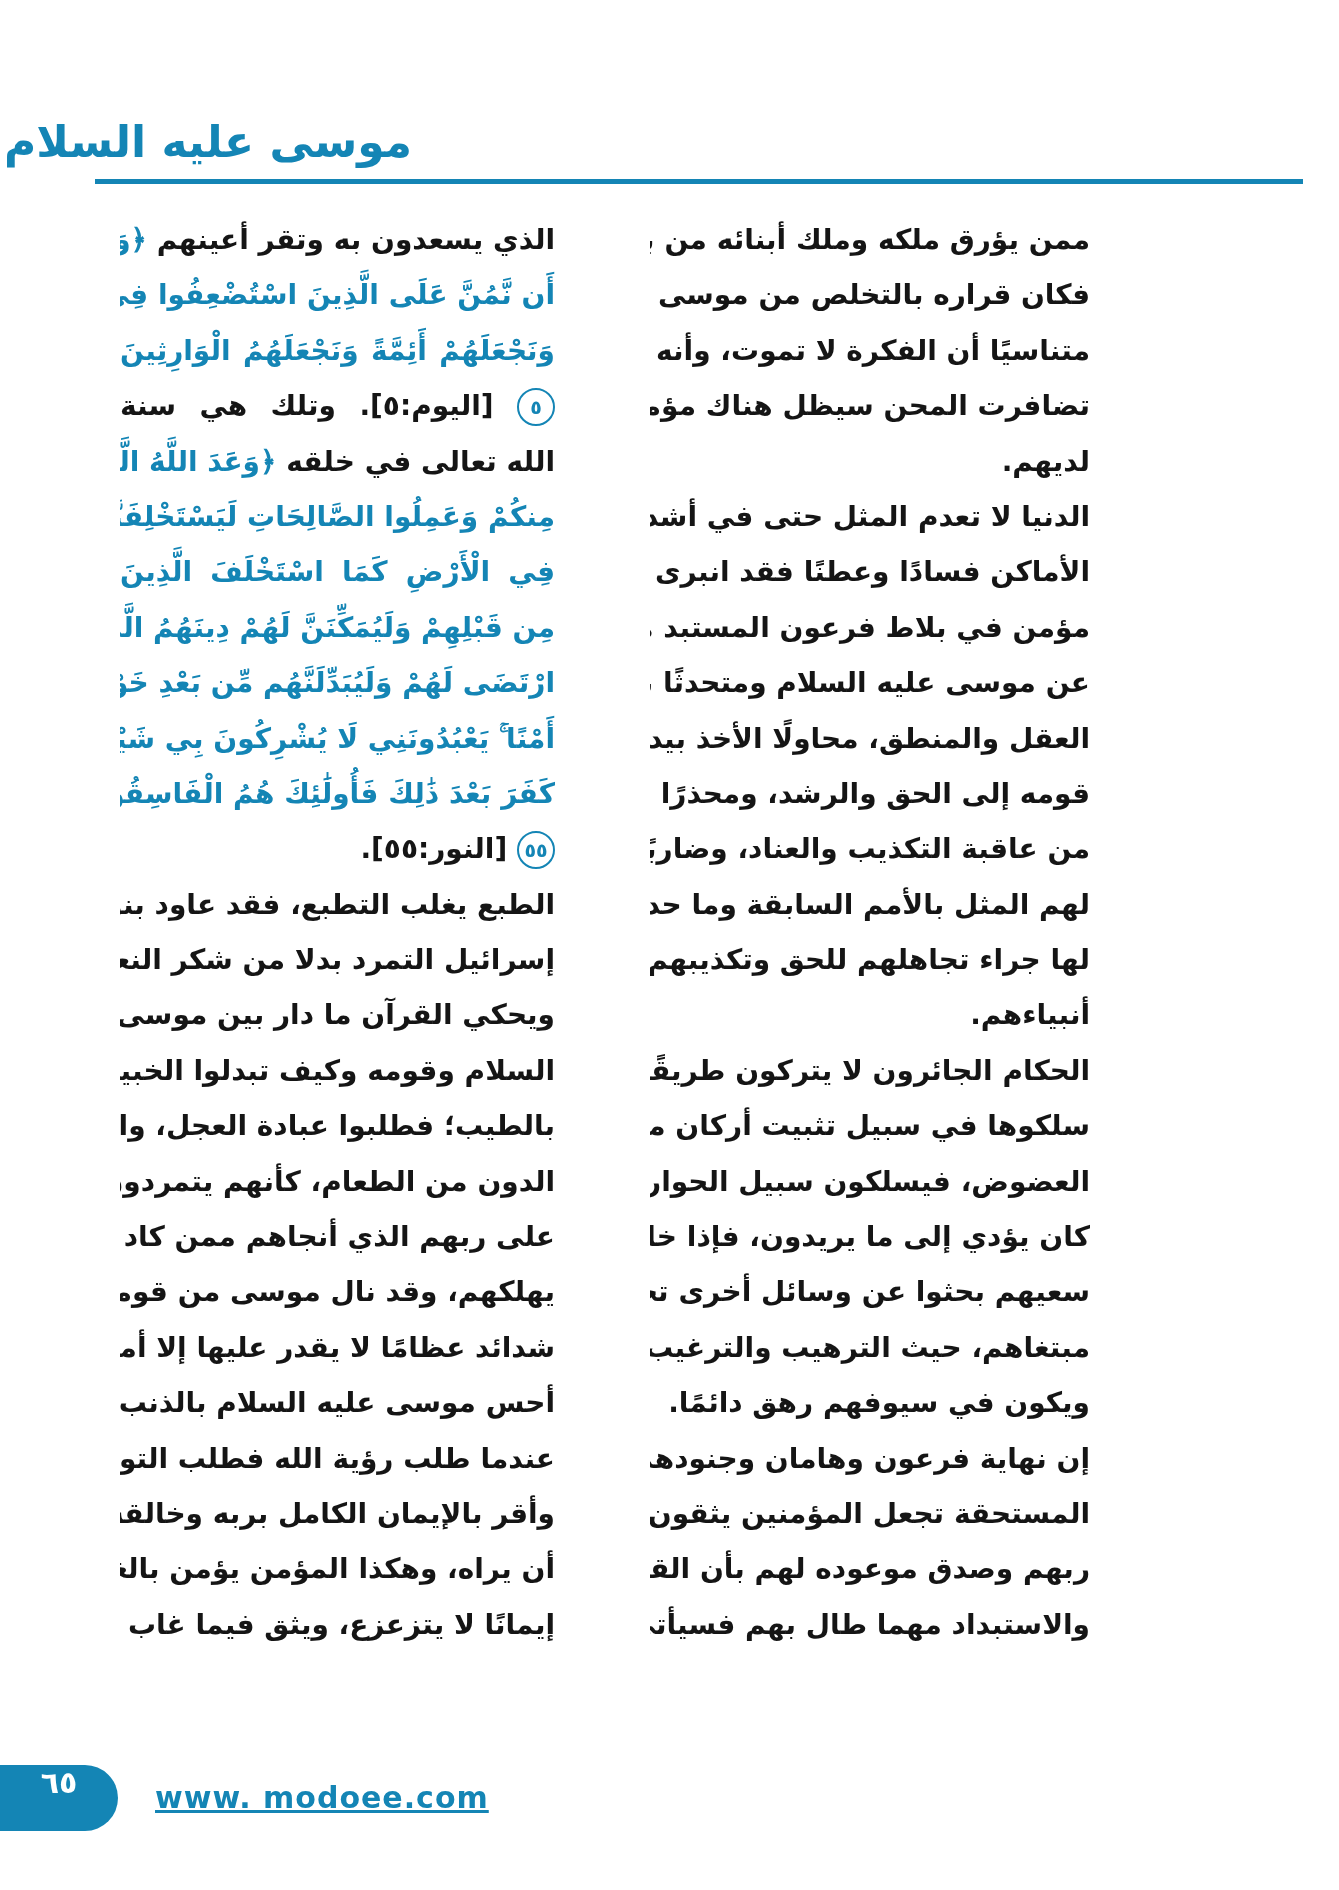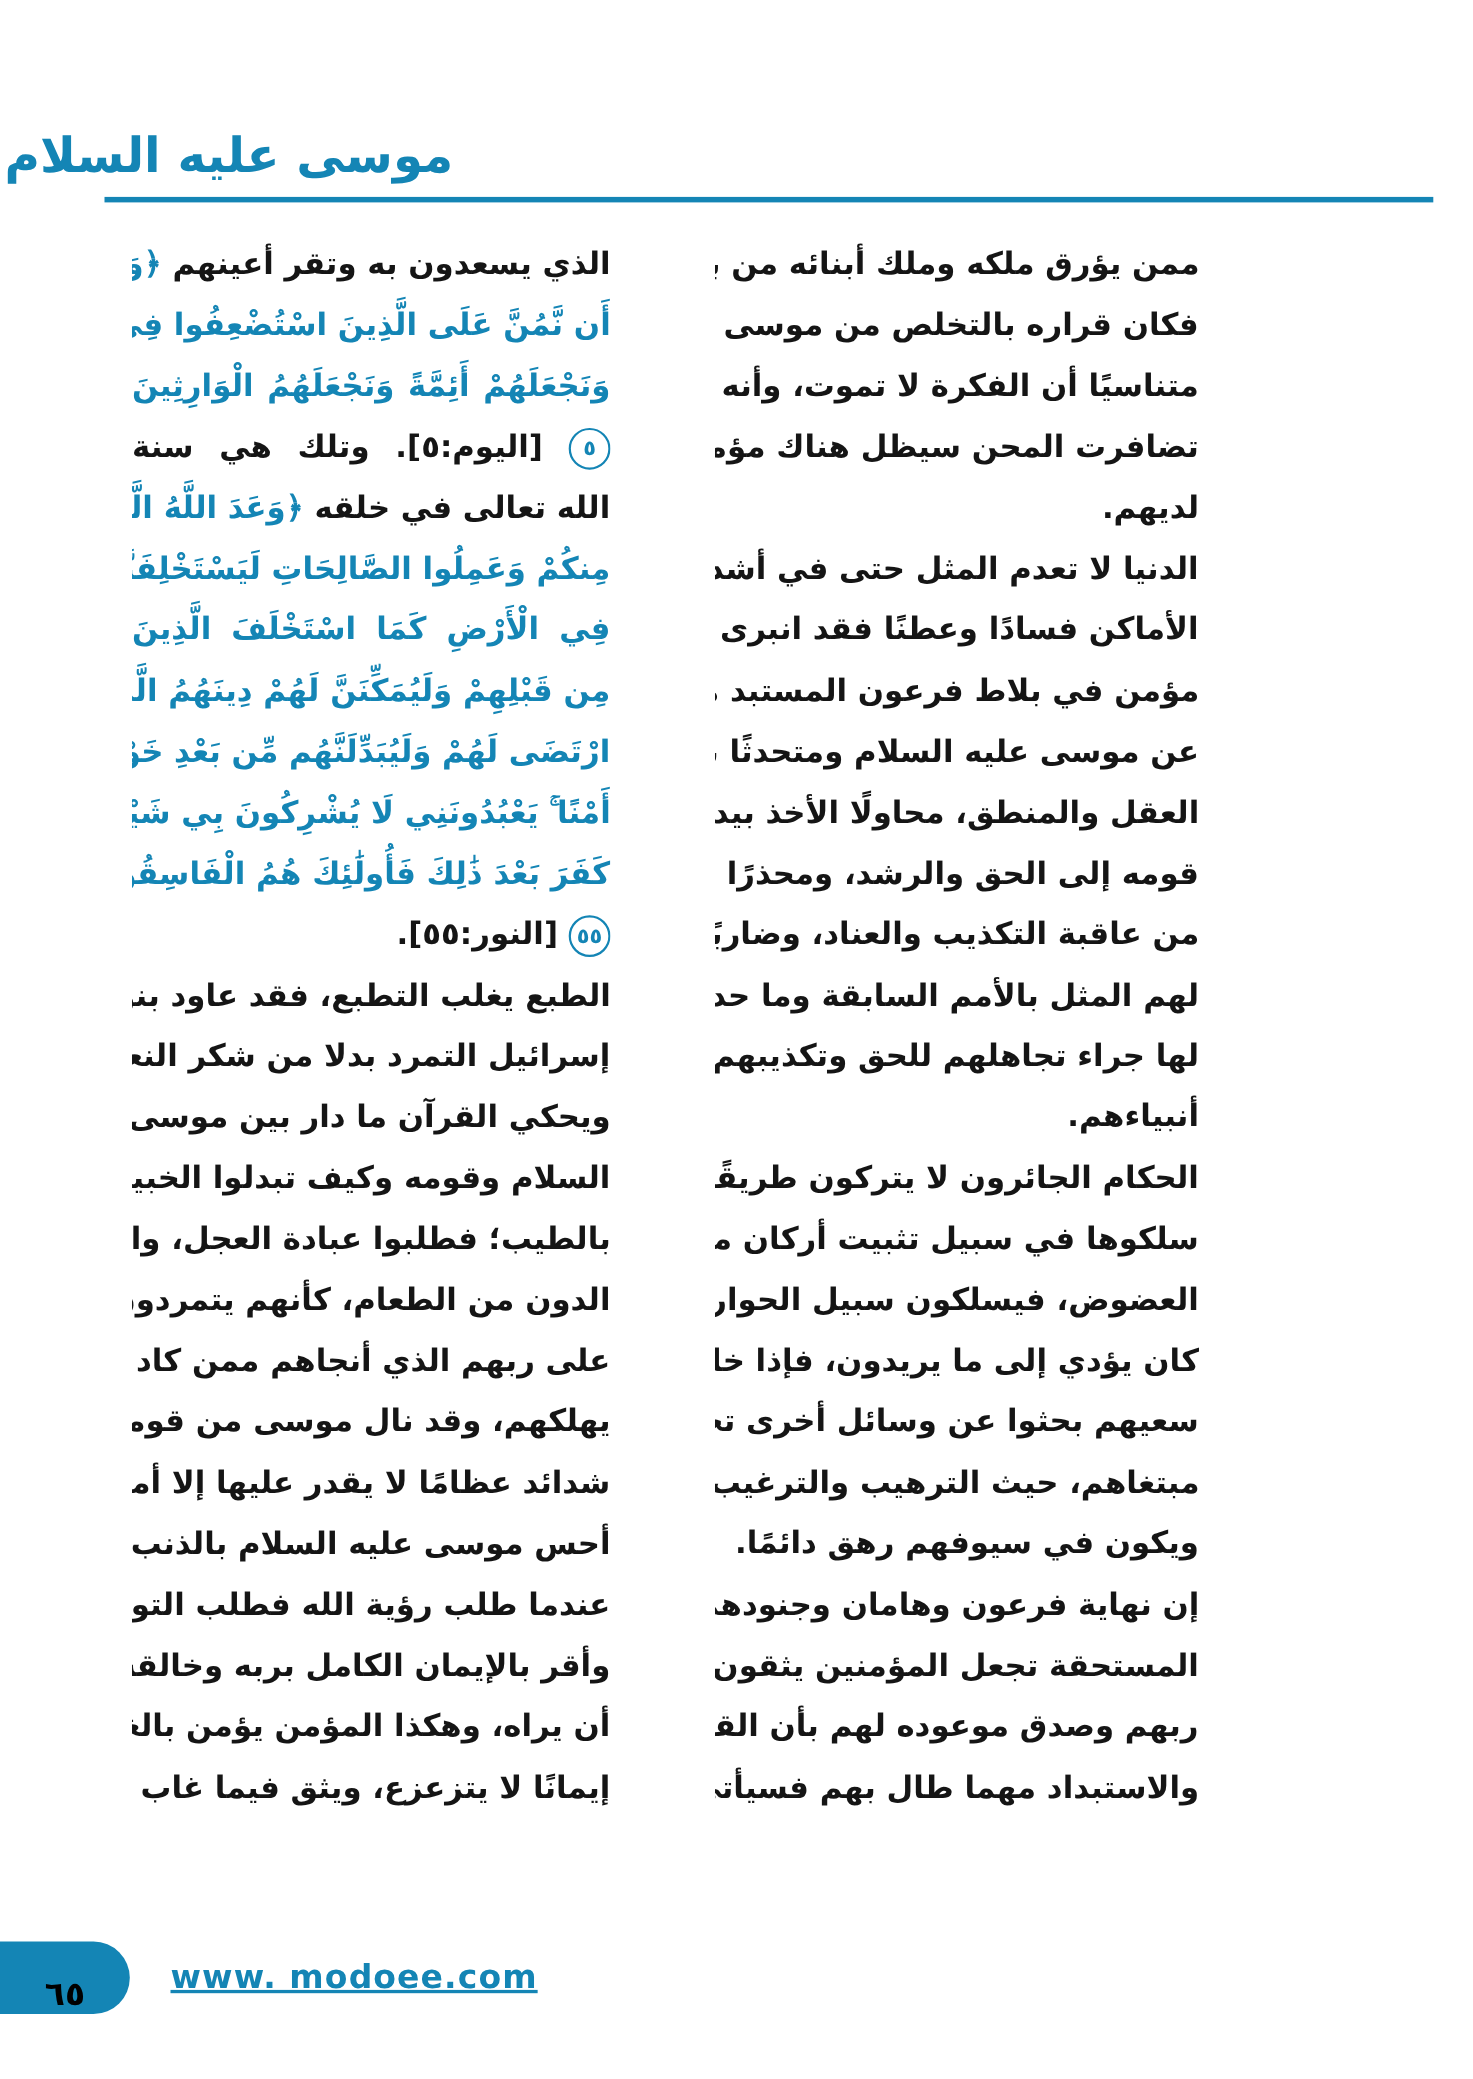--- a/index.html
+++ b/index.html
@@ -39,22 +39,22 @@
   .ayah-circle{
     display:inline-block; width:38px; height:38px;
     border:2.5px solid var(--teal); border-radius:50%;
     color:var(--teal); font-size:19px; line-height:34px;
     text-align:center; text-align-last:center;
     vertical-align:middle; white-space:nowrap;
   }
   .page-pill{
     position:absolute; left:0; top:1765px; width:118px; height:66px;
     background:var(--teal); border-radius:0 33px 33px 0;
-    color:#000000; font-size:30px; font-weight:bold;
-    display:flex; align-items:flex-end; justify-content:center;
+    color:#ffffff; font-size:30px; font-weight:bold;
+    display:flex; align-items:flex-start; justify-content:center;
   }
   .site-url{
     position:absolute; left:155px; top:1780px;
     direction:ltr; color:var(--teal);
     font-size:30px; font-weight:600; letter-spacing:1px;
     white-space:nowrap;
     text-decoration:underline;
   }
 </style>
 </head>

